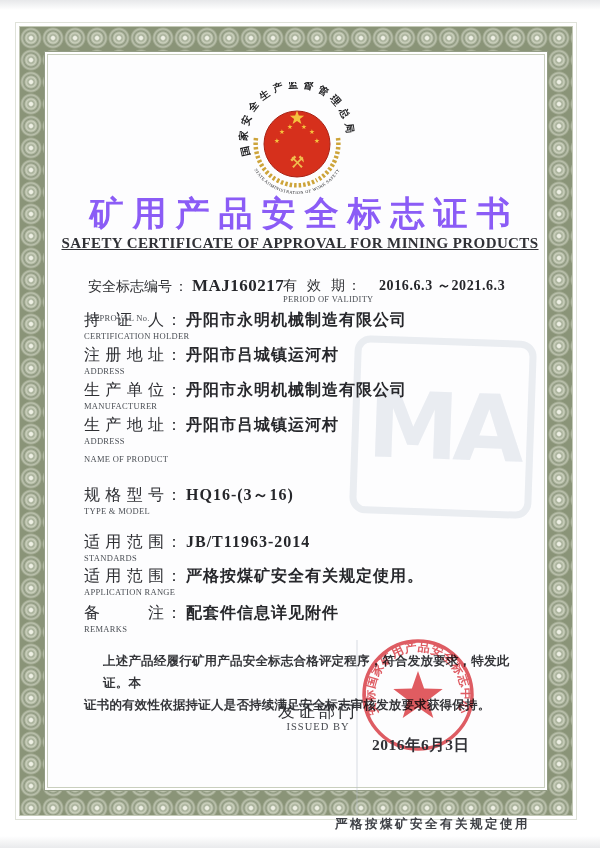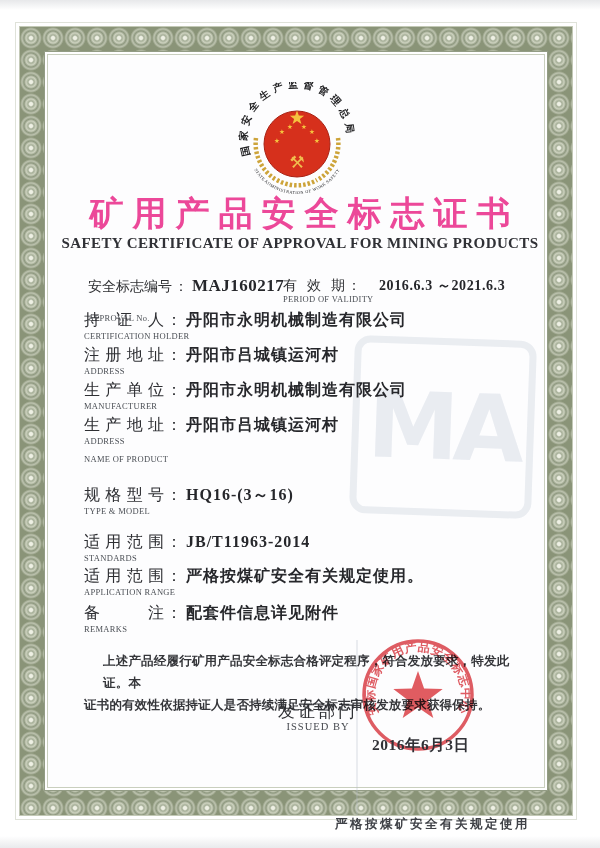--- a/index.html
+++ b/index.html
@@ -31,25 +31,25 @@
     border:7px solid rgba(203,210,221,0.38);border-radius:16px;transform:rotate(2deg);
     display:flex;align-items:center;justify-content:center;
     font-family:"DejaVu Sans","Liberation Sans",sans-serif;
     font-weight:bold;font-size:92px;color:rgba(205,212,223,0.42);letter-spacing:-6px;
   }
   .fold-line{position:absolute;left:356px;top:640px;width:2px;height:175px;background:rgba(180,186,198,0.25);}
   
   .emblem{position:absolute;left:237px;top:82px;}
   .title{
     position:absolute;left:0;right:0;top:191px;text-align:center;
-    font-size:34px;font-weight:bold;letter-spacing:9px;text-indent:9px;color:#ec4899;
+    font-size:34px;font-weight:bold;letter-spacing:9px;text-indent:9px;color:#8b5cf6;
   }
   .subtitle{
     position:absolute;left:0;right:0;top:235px;text-align:center;
-    font-size:15px;font-weight:bold;letter-spacing:0.4px;color:#303136;
+    font-size:15px;font-weight:bold;letter-spacing:0.4px;color:#303136;text-decoration:underline;
   }
   
   .row{position:absolute;left:84px;white-space:nowrap;}
   .flabel{display:inline-block;width:80px;font-size:16px;color:#2e2f33;
           text-align:justify;text-align-last:justify;vertical-align:baseline;}
   .colon{font-size:16px;padding:0 4px 0 2px;color:#2e2f33;}
   .fvalue{font-size:16px;font-weight:600;color:#26272b;letter-spacing:1px;}
   .en{position:absolute;left:84px;font-size:8.5px;color:#4b4f55;letter-spacing:0.3px;}
   .small-row .flabel,.small-row .colon{font-size:14px;}
   .small-row .fvalue{font-size:14px;}

